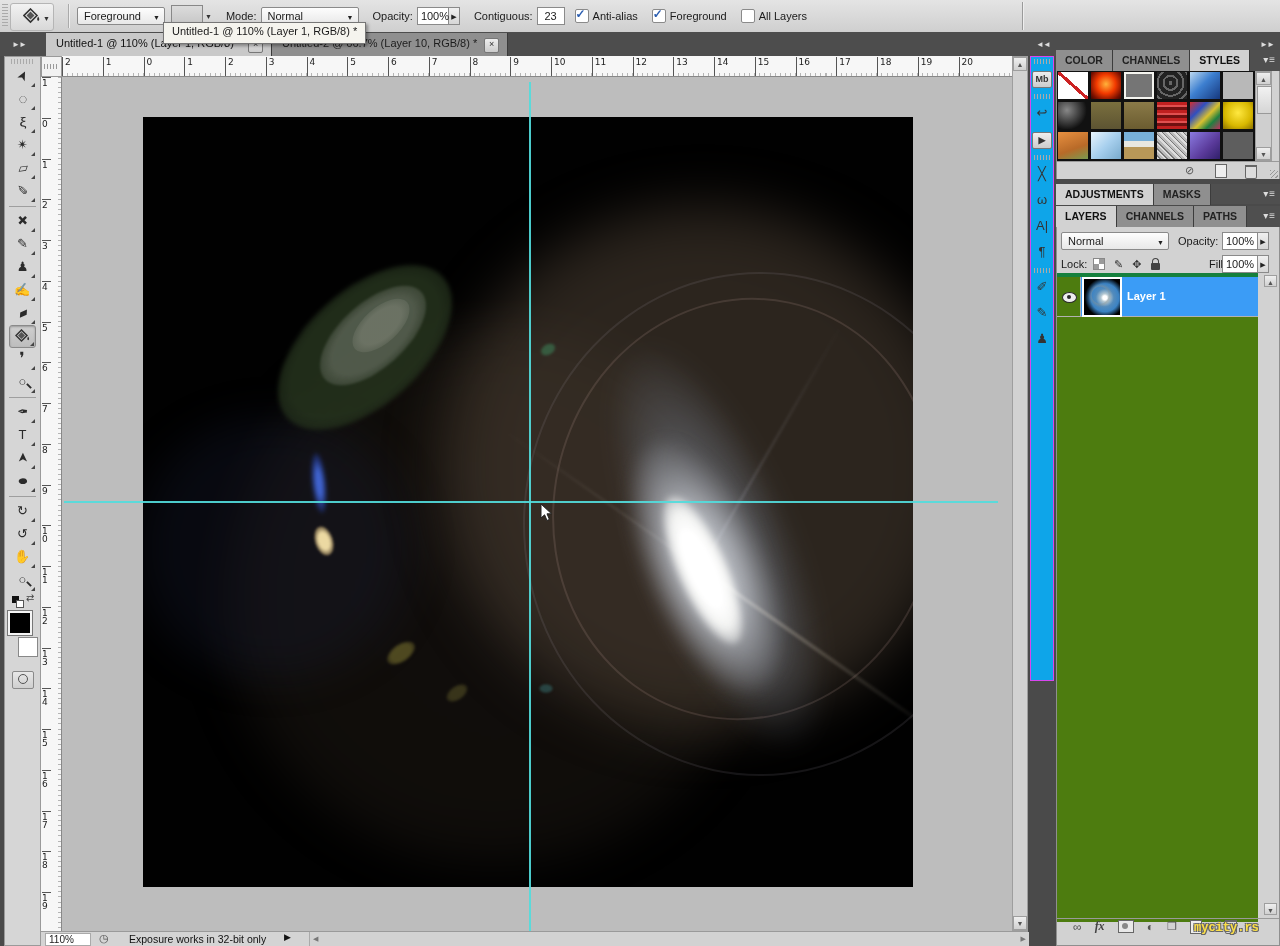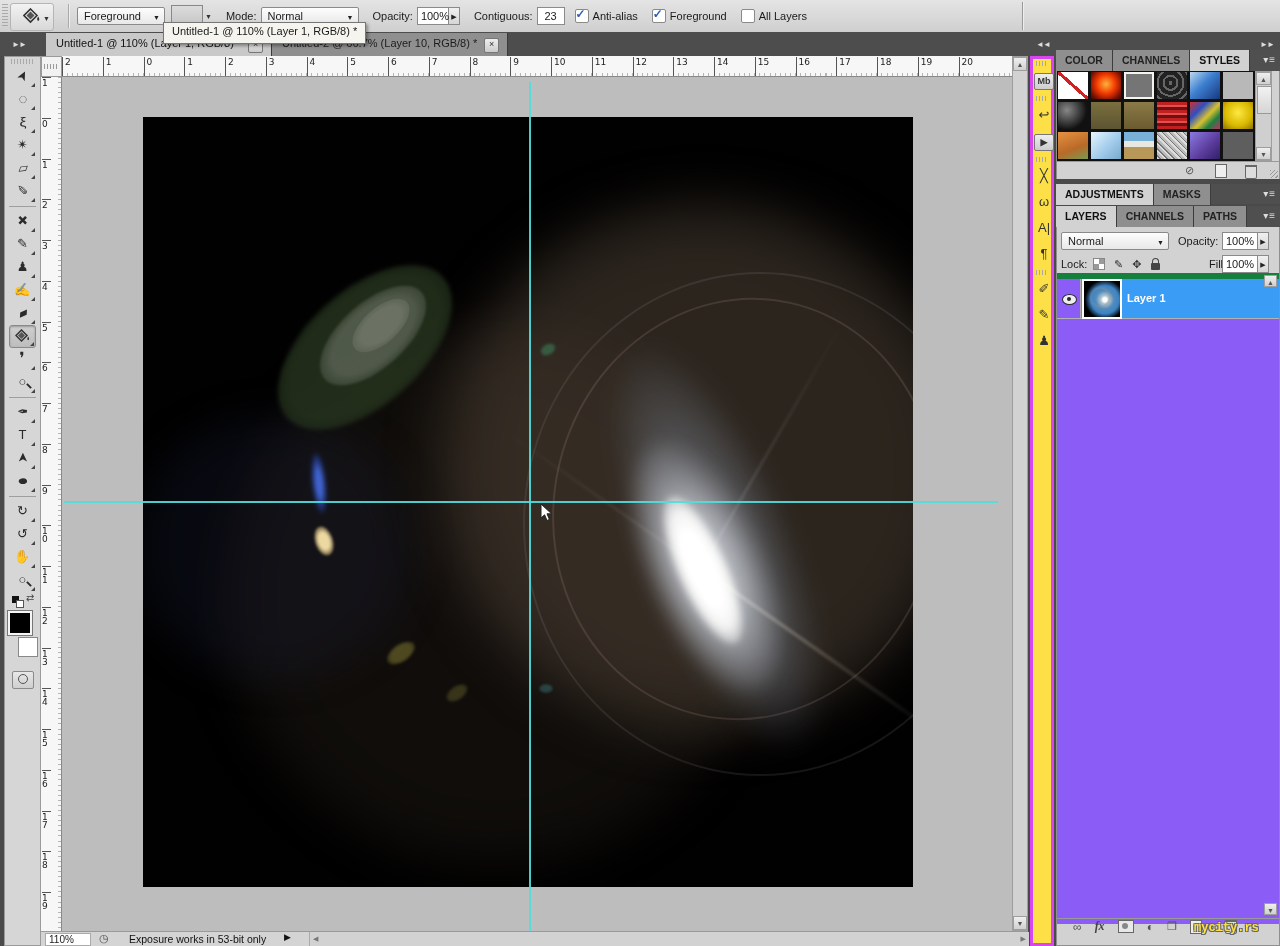--- a/index.html
+++ b/index.html
@@ -135,21 +135,21 @@
     box-sizing:border-box;text-align:center;font-size:7px;color:#555;padding-top:3px;}
   #status-bar{left:41px;top:931px;width:987px;height:30px;background:#d4d4d4;border-top:1px solid #9a9a9a;box-sizing:border-box;}
   #zoom-field{position:absolute;left:4px;top:1px;width:46px;height:13px;background:#fff;border:1px solid #aaa;
     box-sizing:border-box;padding:0 3px;font-size:10px;}
   #status-icon{position:absolute;left:58px;top:0px;font-size:11px;color:#555;}
   #status-msg{position:absolute;left:88px;top:1px;font-size:10.5px;color:#111;}
   #status-arrow{position:absolute;left:243px;top:0px;font-size:9px;color:#111;}
   #doc-hscroll{position:absolute;left:268px;top:0;width:719px;height:14px;background:#d2d2d2;border-left:1px solid #aaa;}
 
   
-  #icon-dock{left:1030px;top:56px;width:24px;height:890px;background:#fde047;border:3px solid #d946ef;box-sizing:border-box;}
+  #icon-dock{left:1030px;top:56px;width:24px;height:625px;background:#0ea5e9;border:1px solid #d946ef;box-sizing:border-box;}
   .dock-icon{width:22px;height:26px;text-align:center;color:#333;font-size:13px;line-height:24px;}
   .dock-icon .boxed{display:inline-block;width:18px;height:15px;line-height:14px;border:1px solid #777;border-radius:2px;
     background:linear-gradient(#eee,#ccc);font-size:9px;font-weight:bold;color:#333;}
   .dock-sep{height:5px;margin:2px 3px;background:repeating-linear-gradient(to right,#aaa 0 1px,transparent 1px 3px);}
 
   
   .ptab-row{position:absolute;height:21px;width:224px;background:#4f4f4f;}
   .ptab{position:relative;float:left;height:21px;padding:4px 9px 0 9px;box-sizing:border-box;
     font-size:10.5px;font-weight:bold;color:#222;background:#8f8f8f;border-right:1px solid #3c3c3c;white-space:nowrap;}
   .ptab.active{background:#d2d2d2;color:#111;}
@@ -171,21 +171,21 @@
     background:repeating-linear-gradient(135deg,#999 0 1px,transparent 1px 3px);}
 
   
   .ctl-row{position:relative;height:24px;}
   #lock-icons span{display:inline-block;vertical-align:middle;margin-right:6px;}
   .lk-checker{width:10px;height:10px;border:1px solid #888;
     background:conic-gradient(#9a9a9a 0 90deg,#fff 90deg 180deg,#9a9a9a 180deg 270deg,#fff 270deg 360deg);}
   .lk-glyph{font-size:11px;color:#333;}
   .lk-lock{position:relative;width:9px;height:7px;background:#444;border-radius:1px;margin-top:5px;}
   .lk-lock:before{content:"";position:absolute;left:1px;top:-5px;width:5px;height:5px;border:1.5px solid #444;border-bottom:none;border-radius:4px 4px 0 0;}
-  #layers-list{position:absolute;left:0;top:46px;width:222px;height:645px;background:#8b5cf6;border-top:6px solid #15803d;}
+  #layers-list{position:absolute;left:0;top:46px;width:201px;height:645px;background:#4d7c0f;border-top:4px solid #15803d;}
   .layer-row{position:relative;height:39px;border-bottom:1px solid #b2b2b2;}
   .eye-box{position:absolute;left:0;top:0;width:23px;height:39px;border-right:1px solid #b2b2b2;}
   .eye{position:absolute;left:5px;top:15px;width:13px;height:9px;border:1px solid #2a2a2a;border-radius:50%;background:#eee;}
   .eye:before{content:"";position:absolute;left:3.5px;top:1.5px;width:4px;height:4px;background:#2a2a2a;border-radius:50%;}
   .layer-sel-bg{position:absolute;left:23px;top:0;right:0;height:39px;}
   .thumb-wrap{position:absolute;left:27px;top:2px;width:36px;height:36px;}
   .thumb{width:36px;height:36px;background:#000;}
   .thumb-wrap.selth{outline:2px solid #fff;}
   .flare-bright{background:
     radial-gradient(circle at 45% 45%, transparent 0 8px, rgba(150,150,140,.35) 9px, transparent 12px),
@@ -412,21 +412,21 @@
   <div class="abs" id="doc-vscroll">
     <div class="scroll-btn" style="left:0;top:0;">▲</div>
     <div class="scroll-btn" style="left:0;bottom:0;">▼</div>
   </div>
 
   <div class="abs" id="status-bar">
     <div id="zoom-field">
       <span>110%</span>
     </div>
     <span id="status-icon">◷</span>
-    <span id="status-msg">Exposure works in 53-bit only</span>
+    <span id="status-msg">Exposure works in 32-bit only</span>
     <span id="status-arrow">▶</span>
     <div id="doc-hscroll">
       <span style="position:absolute;left:3px;top:3px;font-size:7px;color:#777;">◀</span>
       <span style="position:absolute;right:3px;top:3px;font-size:7px;color:#777;">▶</span>
     </div>
   </div>
 
   <div class="abs" id="icon-dock">
     <div class="dock-sep"></div>
     <div id="dock-icons">

